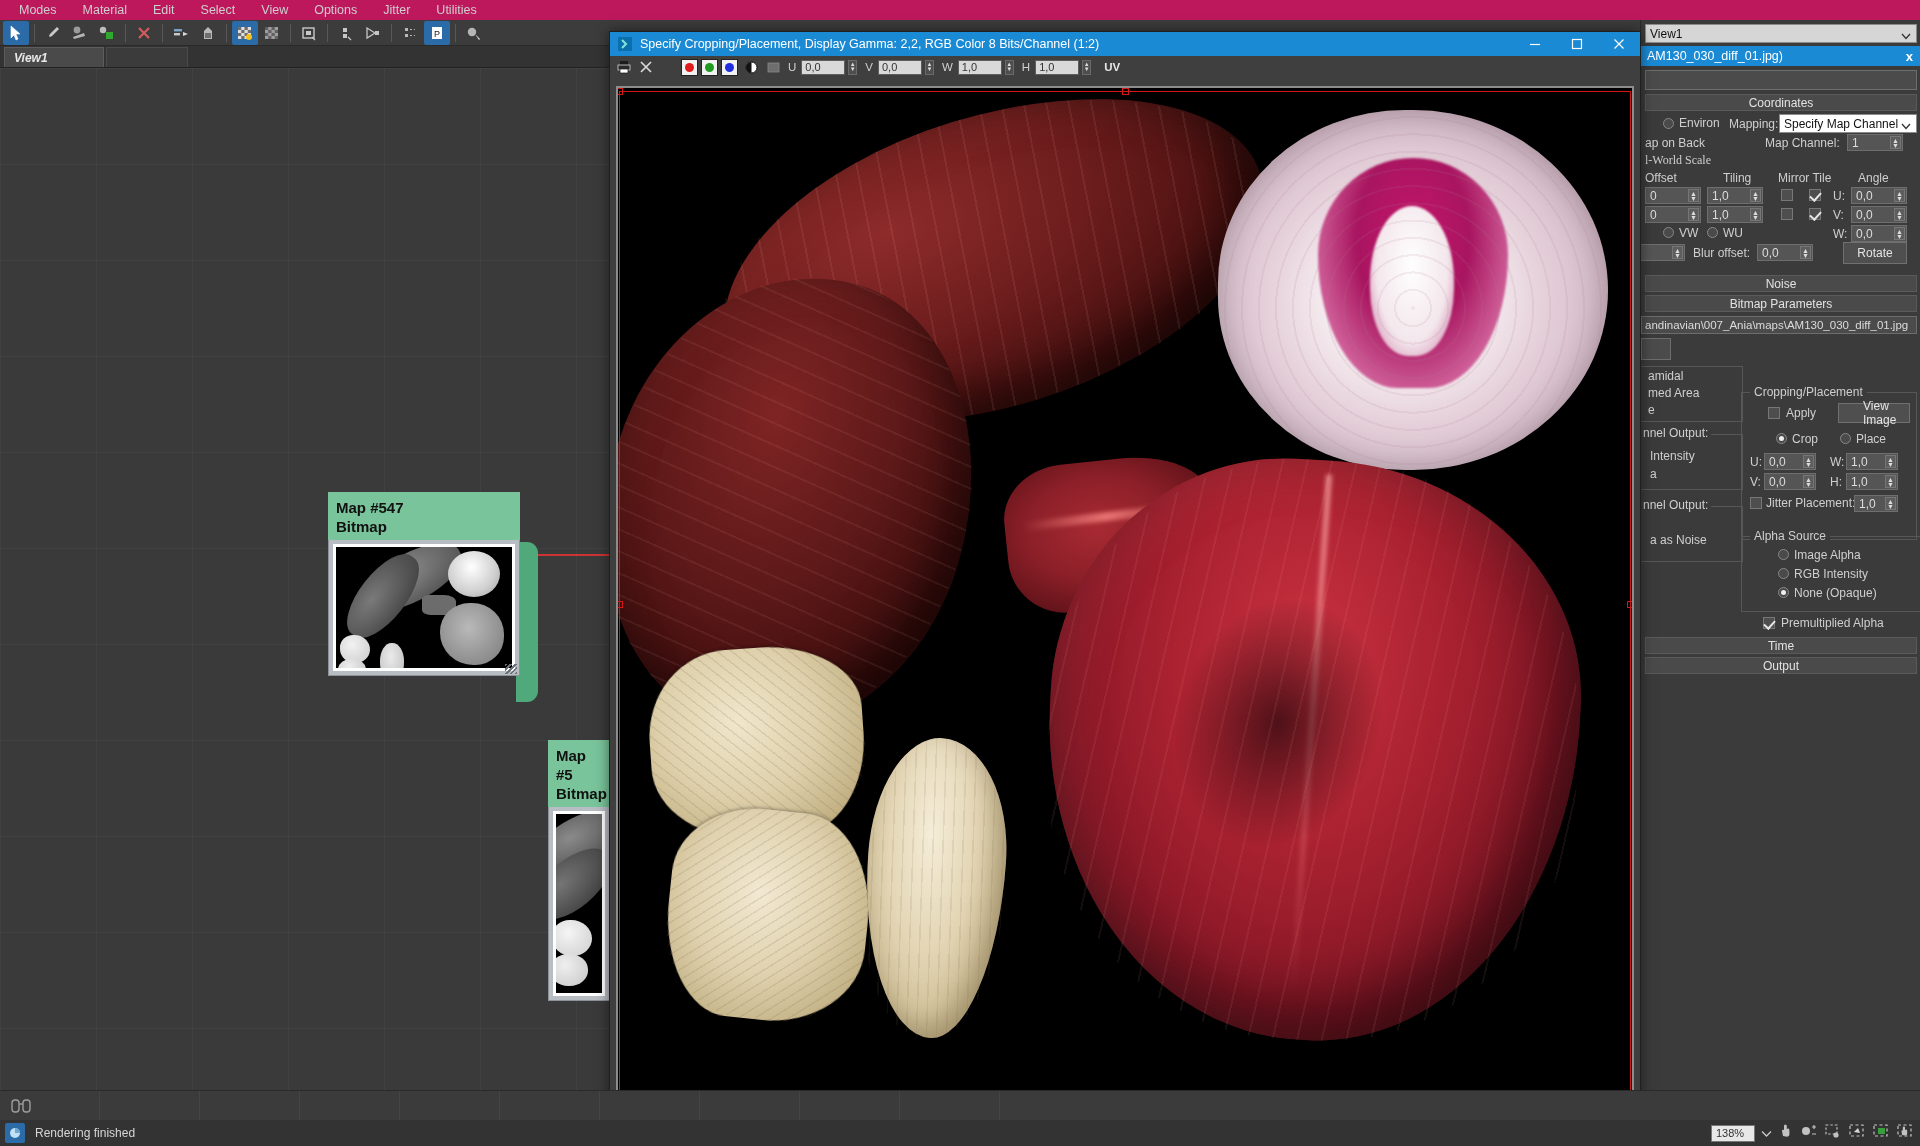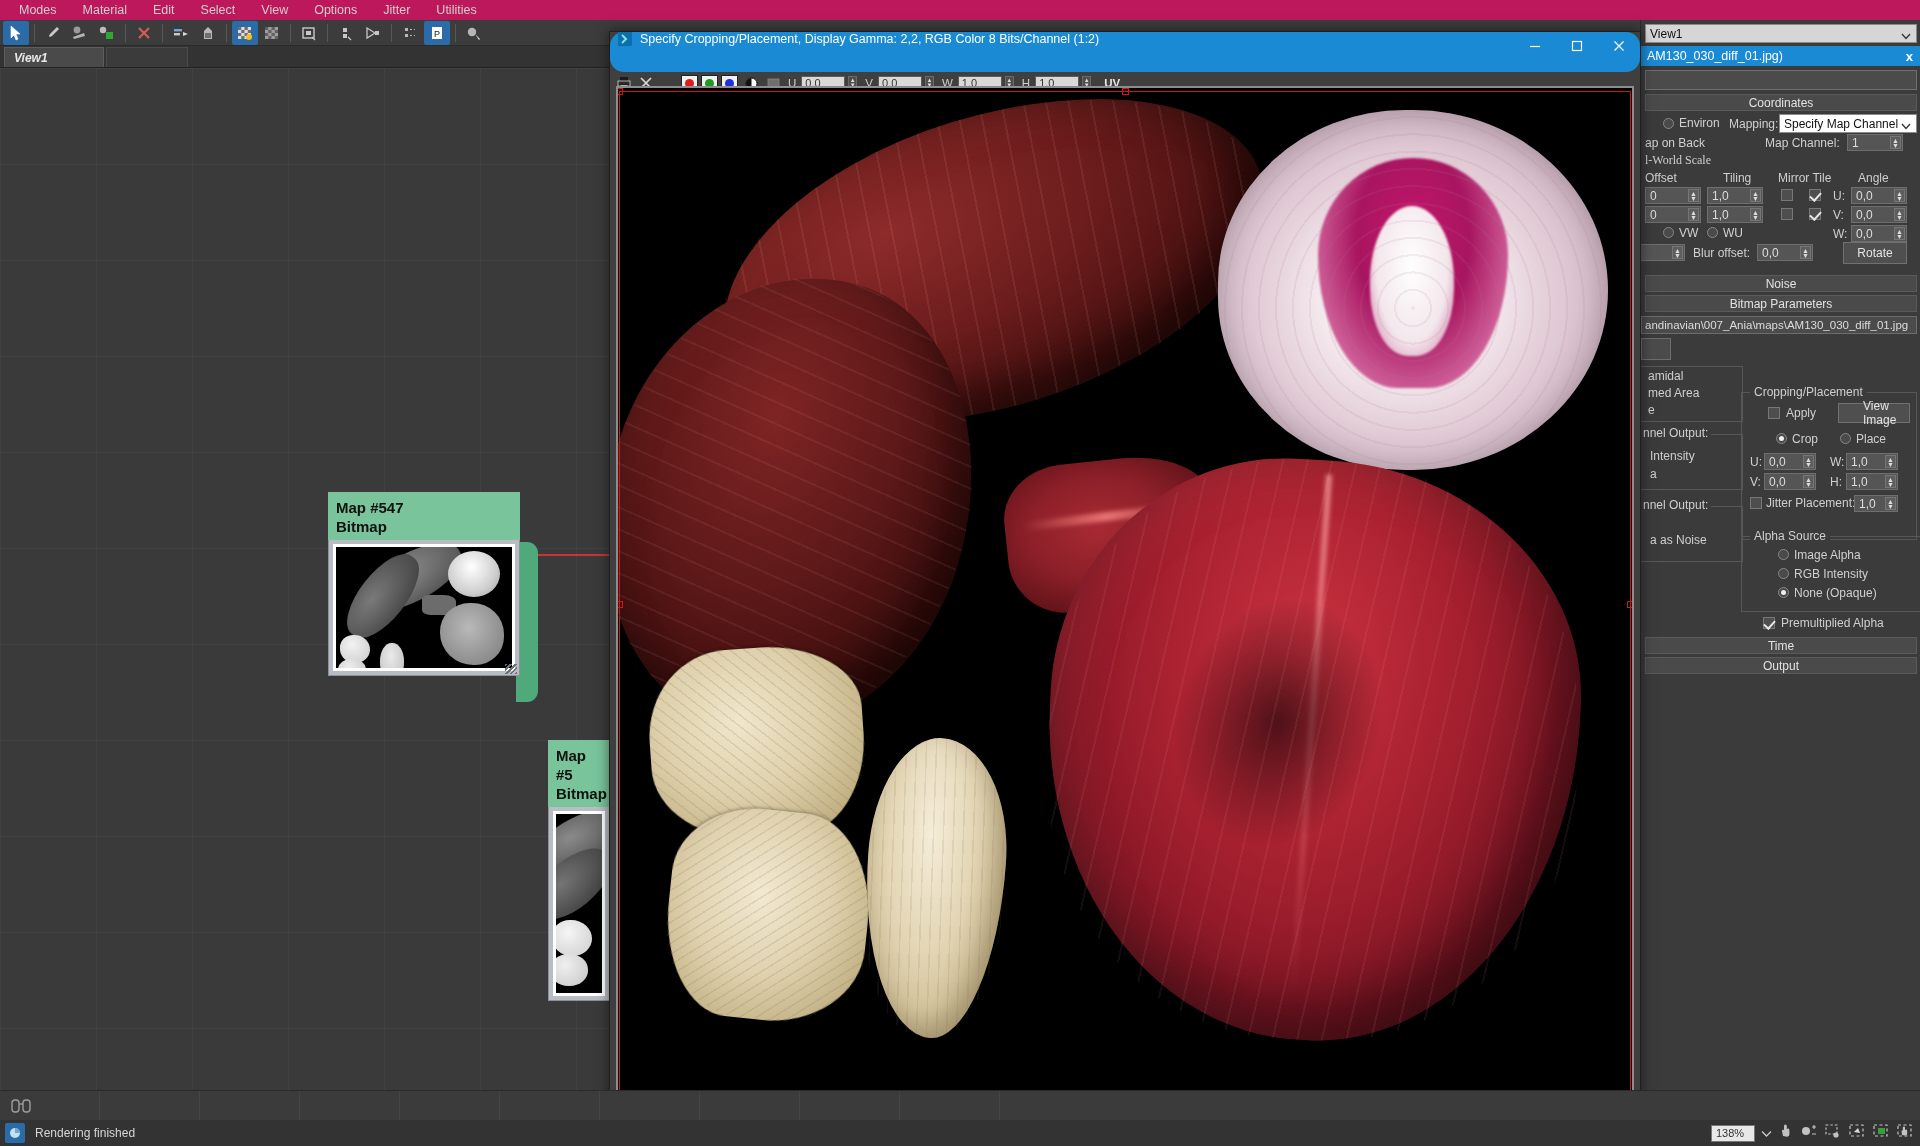--- a/index.html
+++ b/index.html
@@ -153,21 +153,21 @@
     font-size:11.5px; color:#dcdcdc; display:flex; align-items:center; padding-left:3px;
     white-space:nowrap; overflow:hidden;
   }
 
   
   .dlg{
     position:absolute; left:609px; top:31px; width:1032px; height:1097px;
     background:#3f3f3f; border:1px solid #1f1f1f; box-shadow:0 0 12px rgba(0,0,0,.5);
   }
   .dlg .tbar{
-    height:40px; background:#1a8ad4; display:flex; border-radius:14px;
+    height:24px; background:#1a8ad4; display:flex; align-items:center;
   }
   .dlg .tbar .tt{
     font-size:12.5px; color:#fff; margin-left:8px; white-space:nowrap;
   }
   .dlg .tbar .spacer{ flex:1; }
   .dlg .wbtn{
     width:42px; height:28px; display:flex; align-items:center; justify-content:center;
     color:#fff;
   }
   .dlg .dtb{

